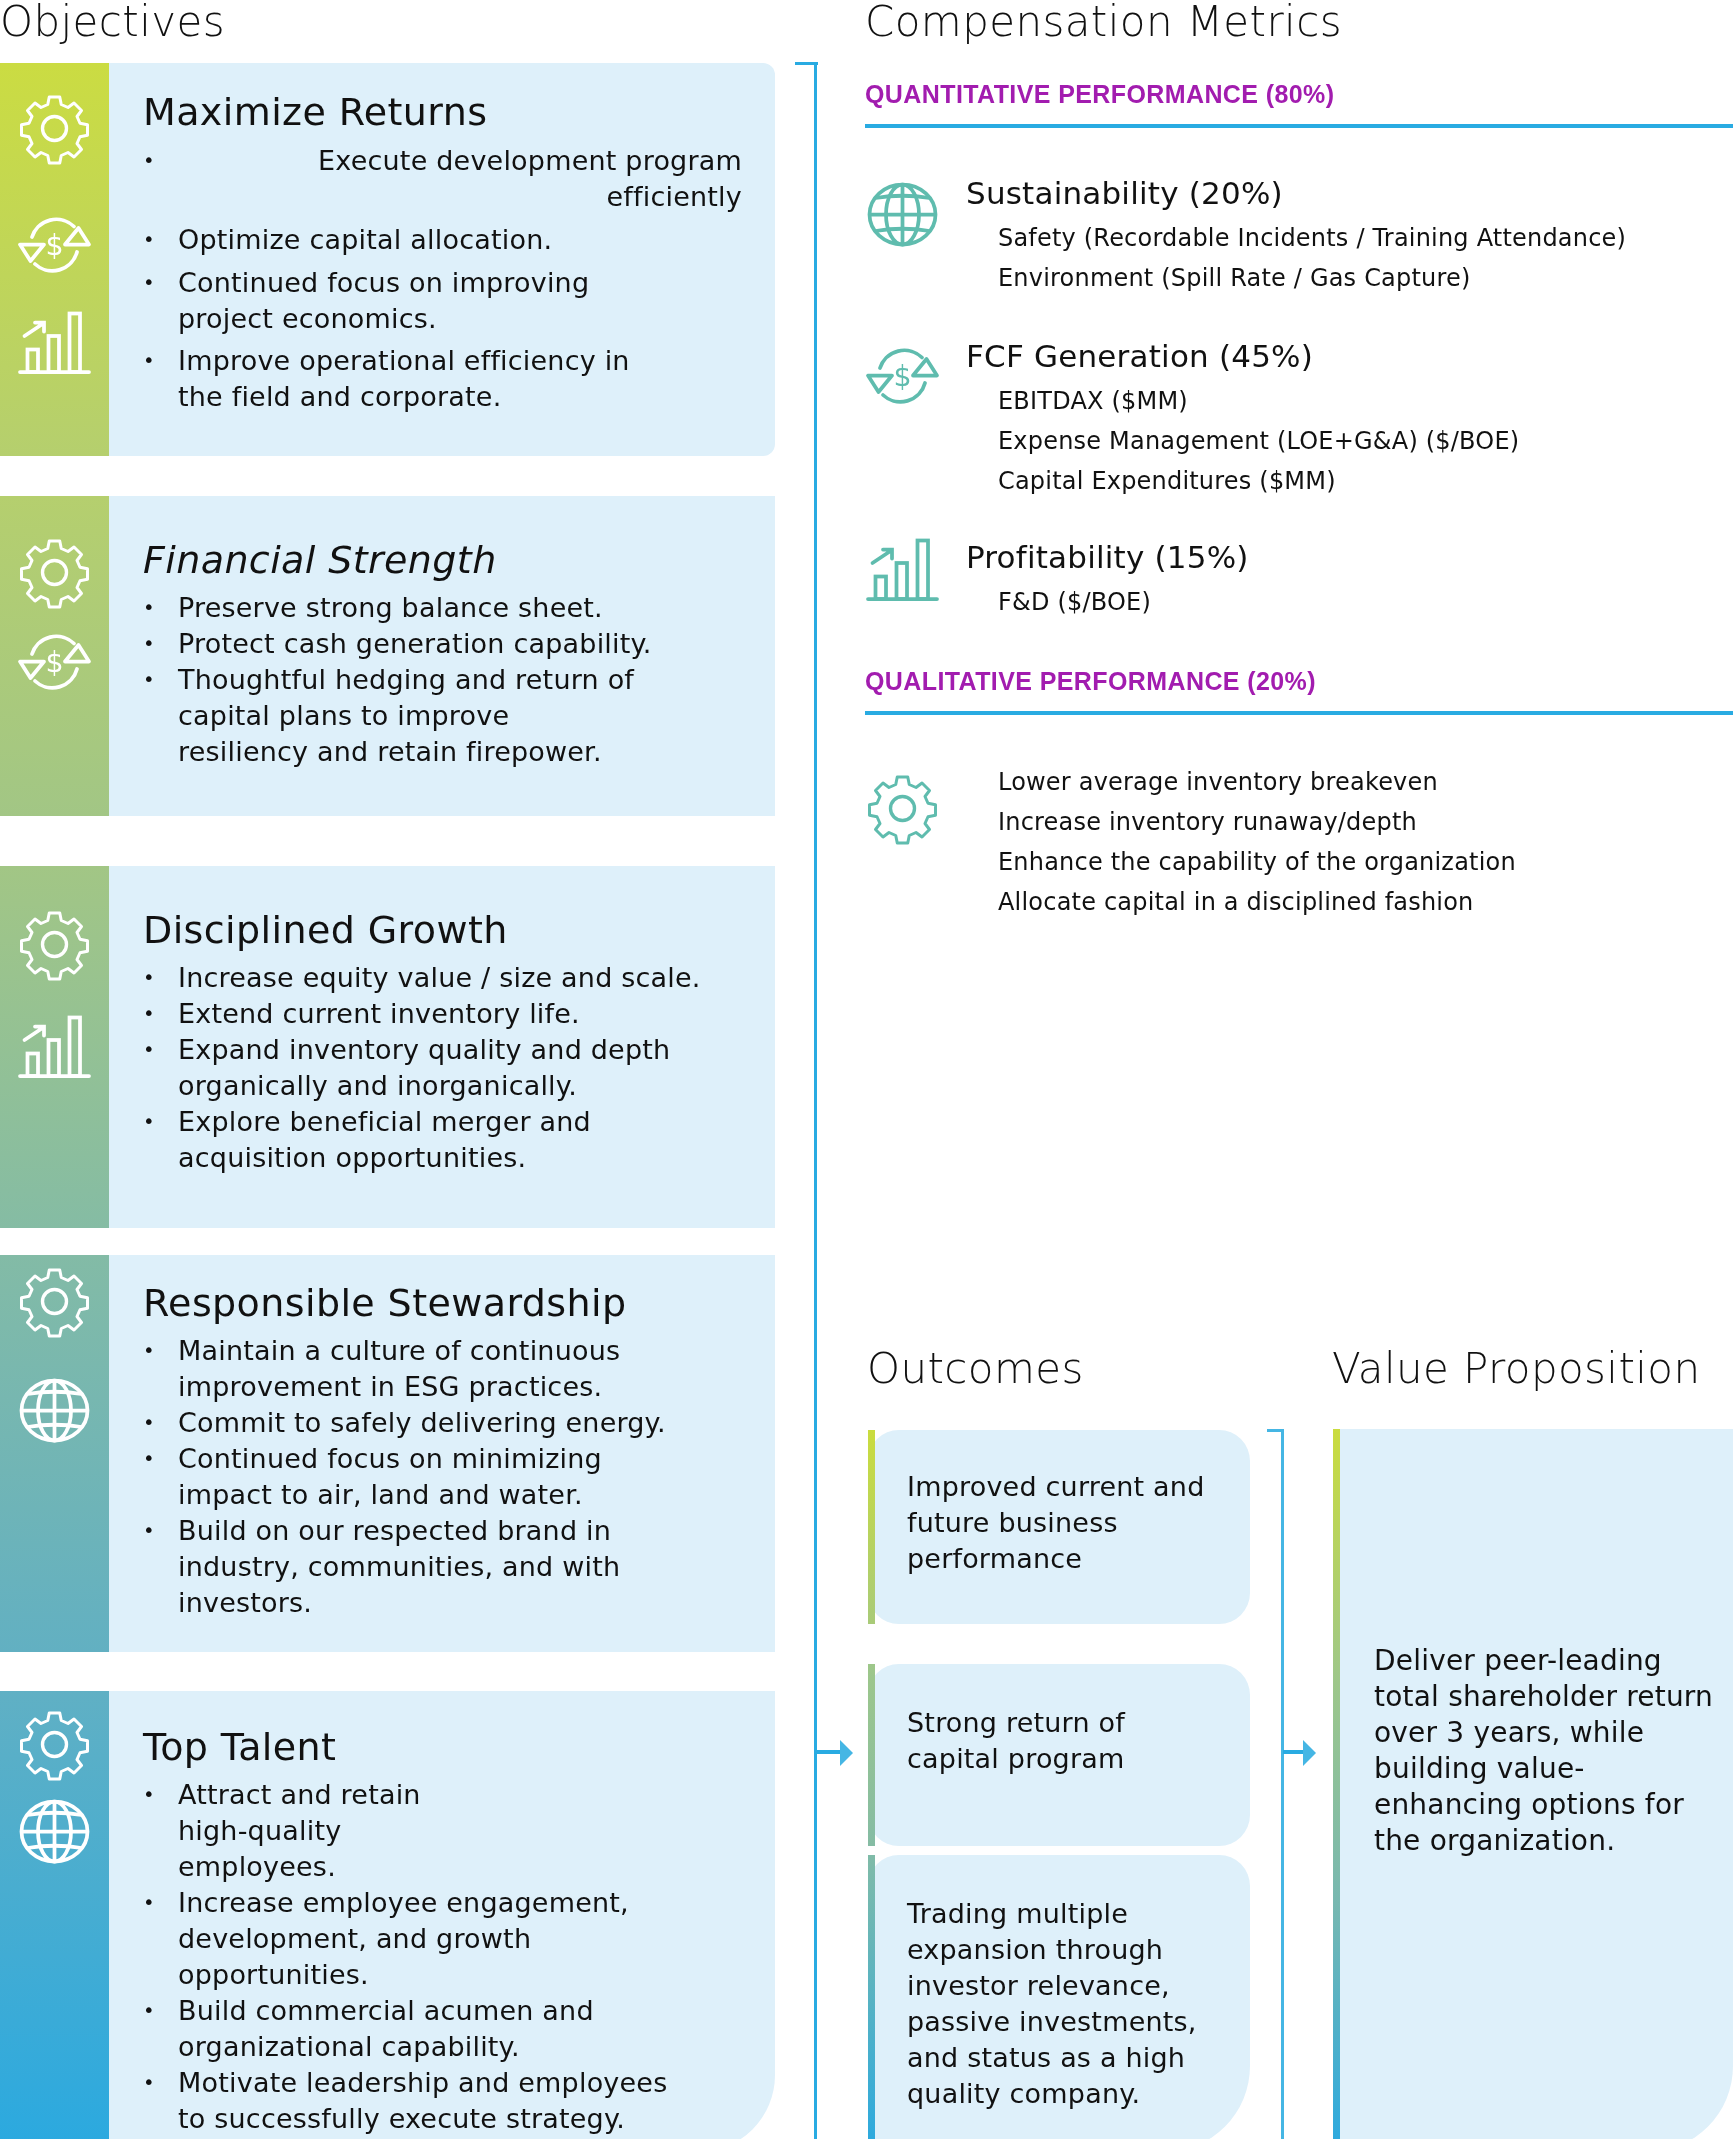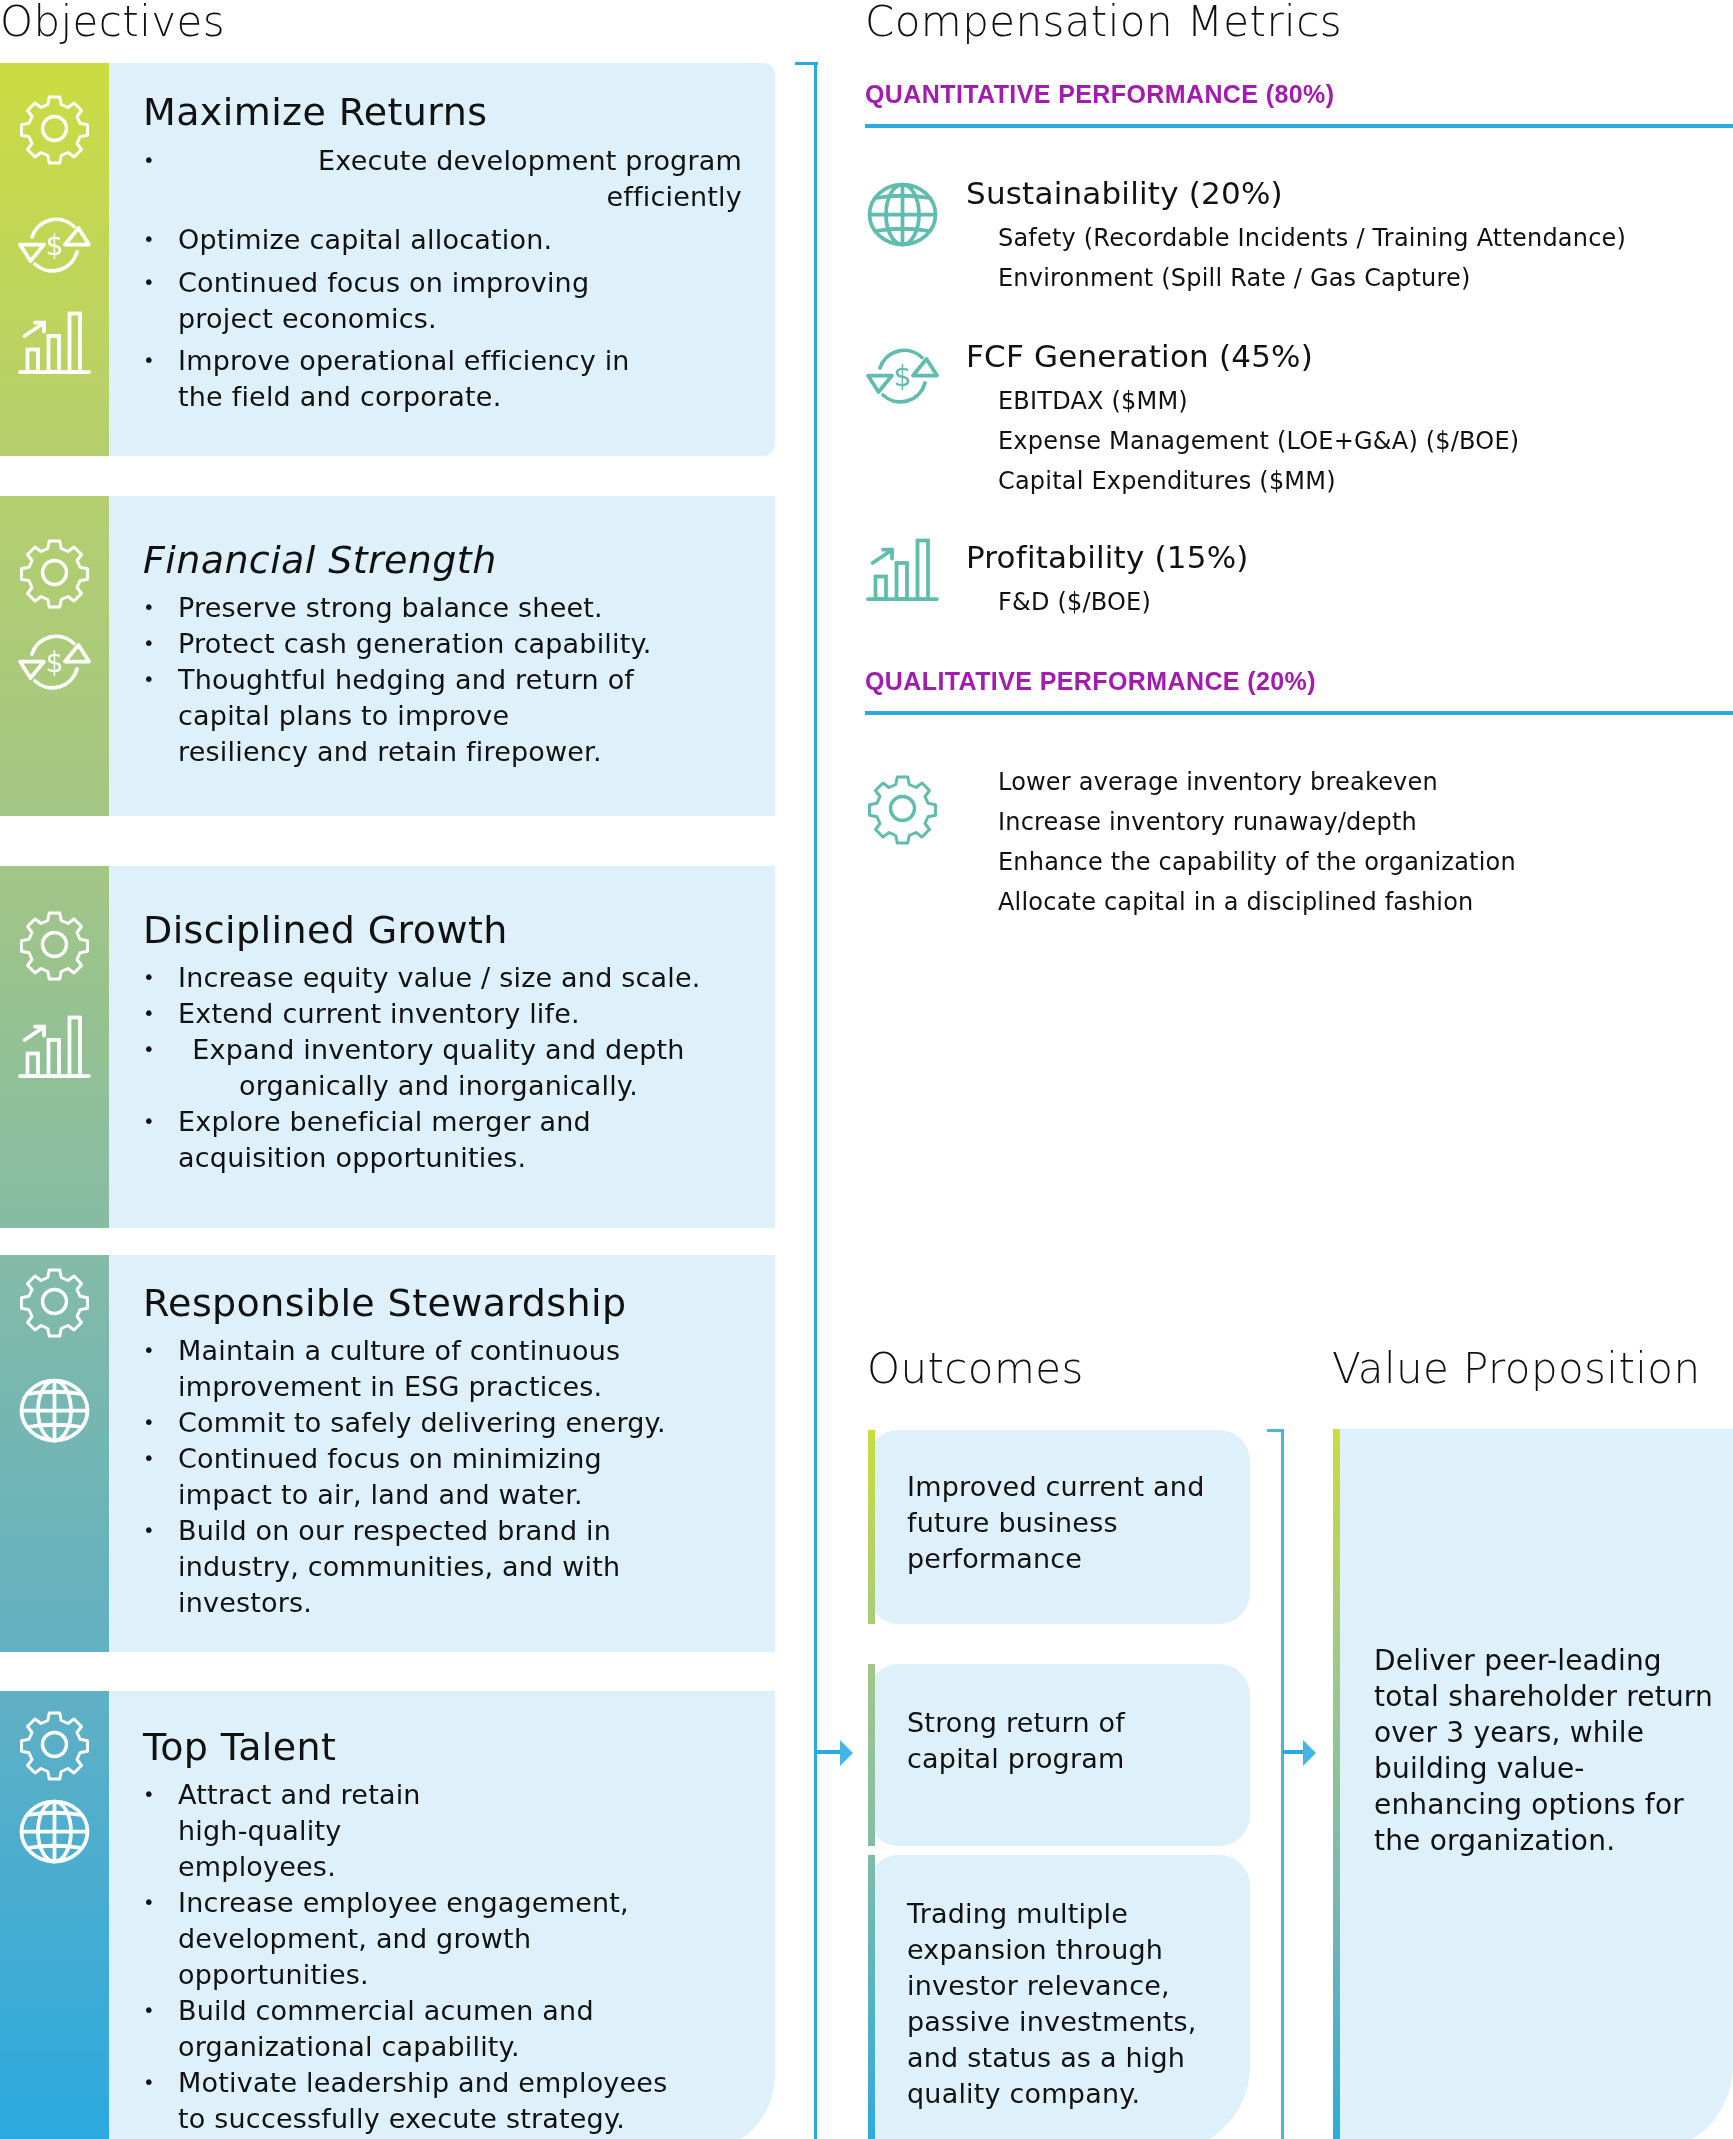--- a/index.html
+++ b/index.html
@@ -122,21 +122,21 @@
   <svg class="icon" style="top:41px; color:#fff;" viewBox="0 0 175 175" width="75" height="75">
       <use href="#sym-gear"></use>
     </svg>
   <svg class="icon" style="top:141px; color:#fff;" viewBox="0 0 175 175" width="75" height="75">
       <use href="#sym-chart"></use>
     </svg>
   <h2 style="top:43px;">Disciplined Growth</h2>
   <ul style="top:94px;">
     <li>Increase equity value / size and scale.</li>
     <li>Extend current inventory life.</li>
-    <li style="width:556px;text-align:center;">Expand inventory quality and depth organically and inorganically.</li>
+    <li style="width:556px;">Expand inventory quality and depth organically and inorganically.</li>
     <li style="width:471px;">Explore beneficial merger and acquisition opportunities.</li>
   </ul>
 </div>
 
 <div class="obj-card" style="top:1255px; height:397px;">
   <div class="bar" style="background:linear-gradient(#83bba6,#62b0c2);"></div>
   <svg class="icon" style="top:9.4px; color:#fff;" viewBox="0 0 175 175" width="75" height="75">
       <use href="#sym-gear"></use>
     </svg>
   <svg class="icon" style="top:118px; color:#fff;" viewBox="0 0 175 175" width="75" height="75">

